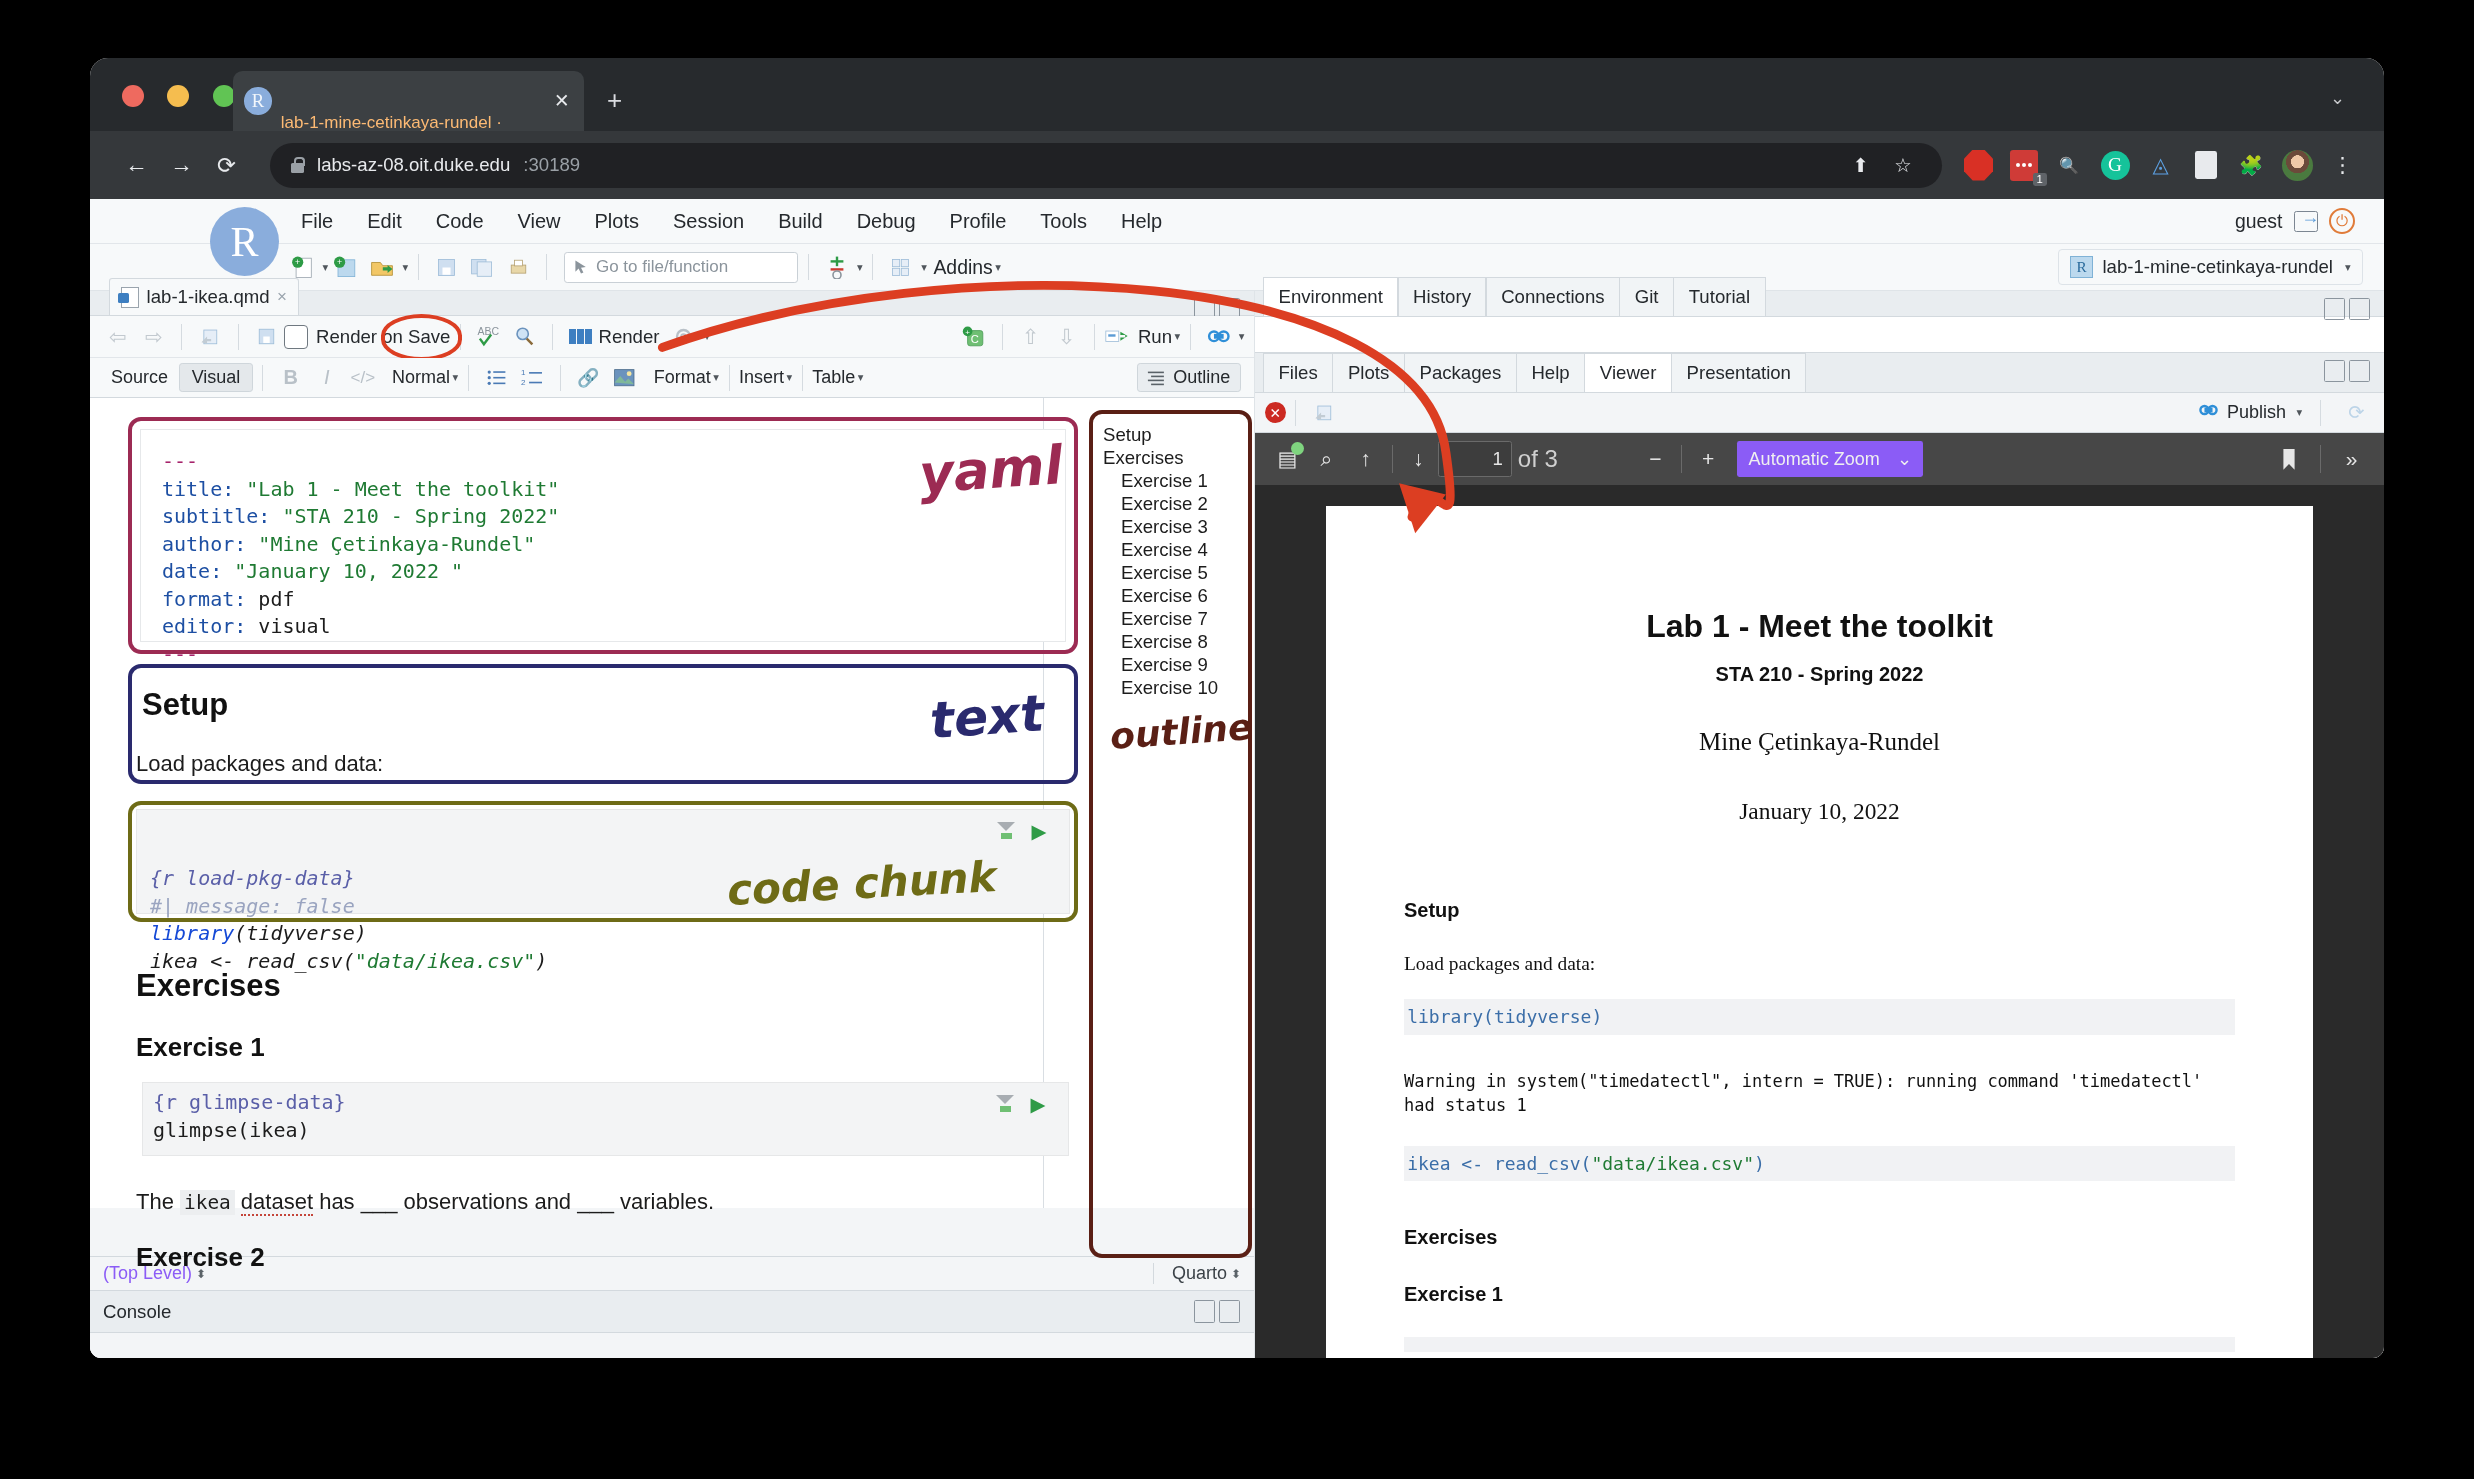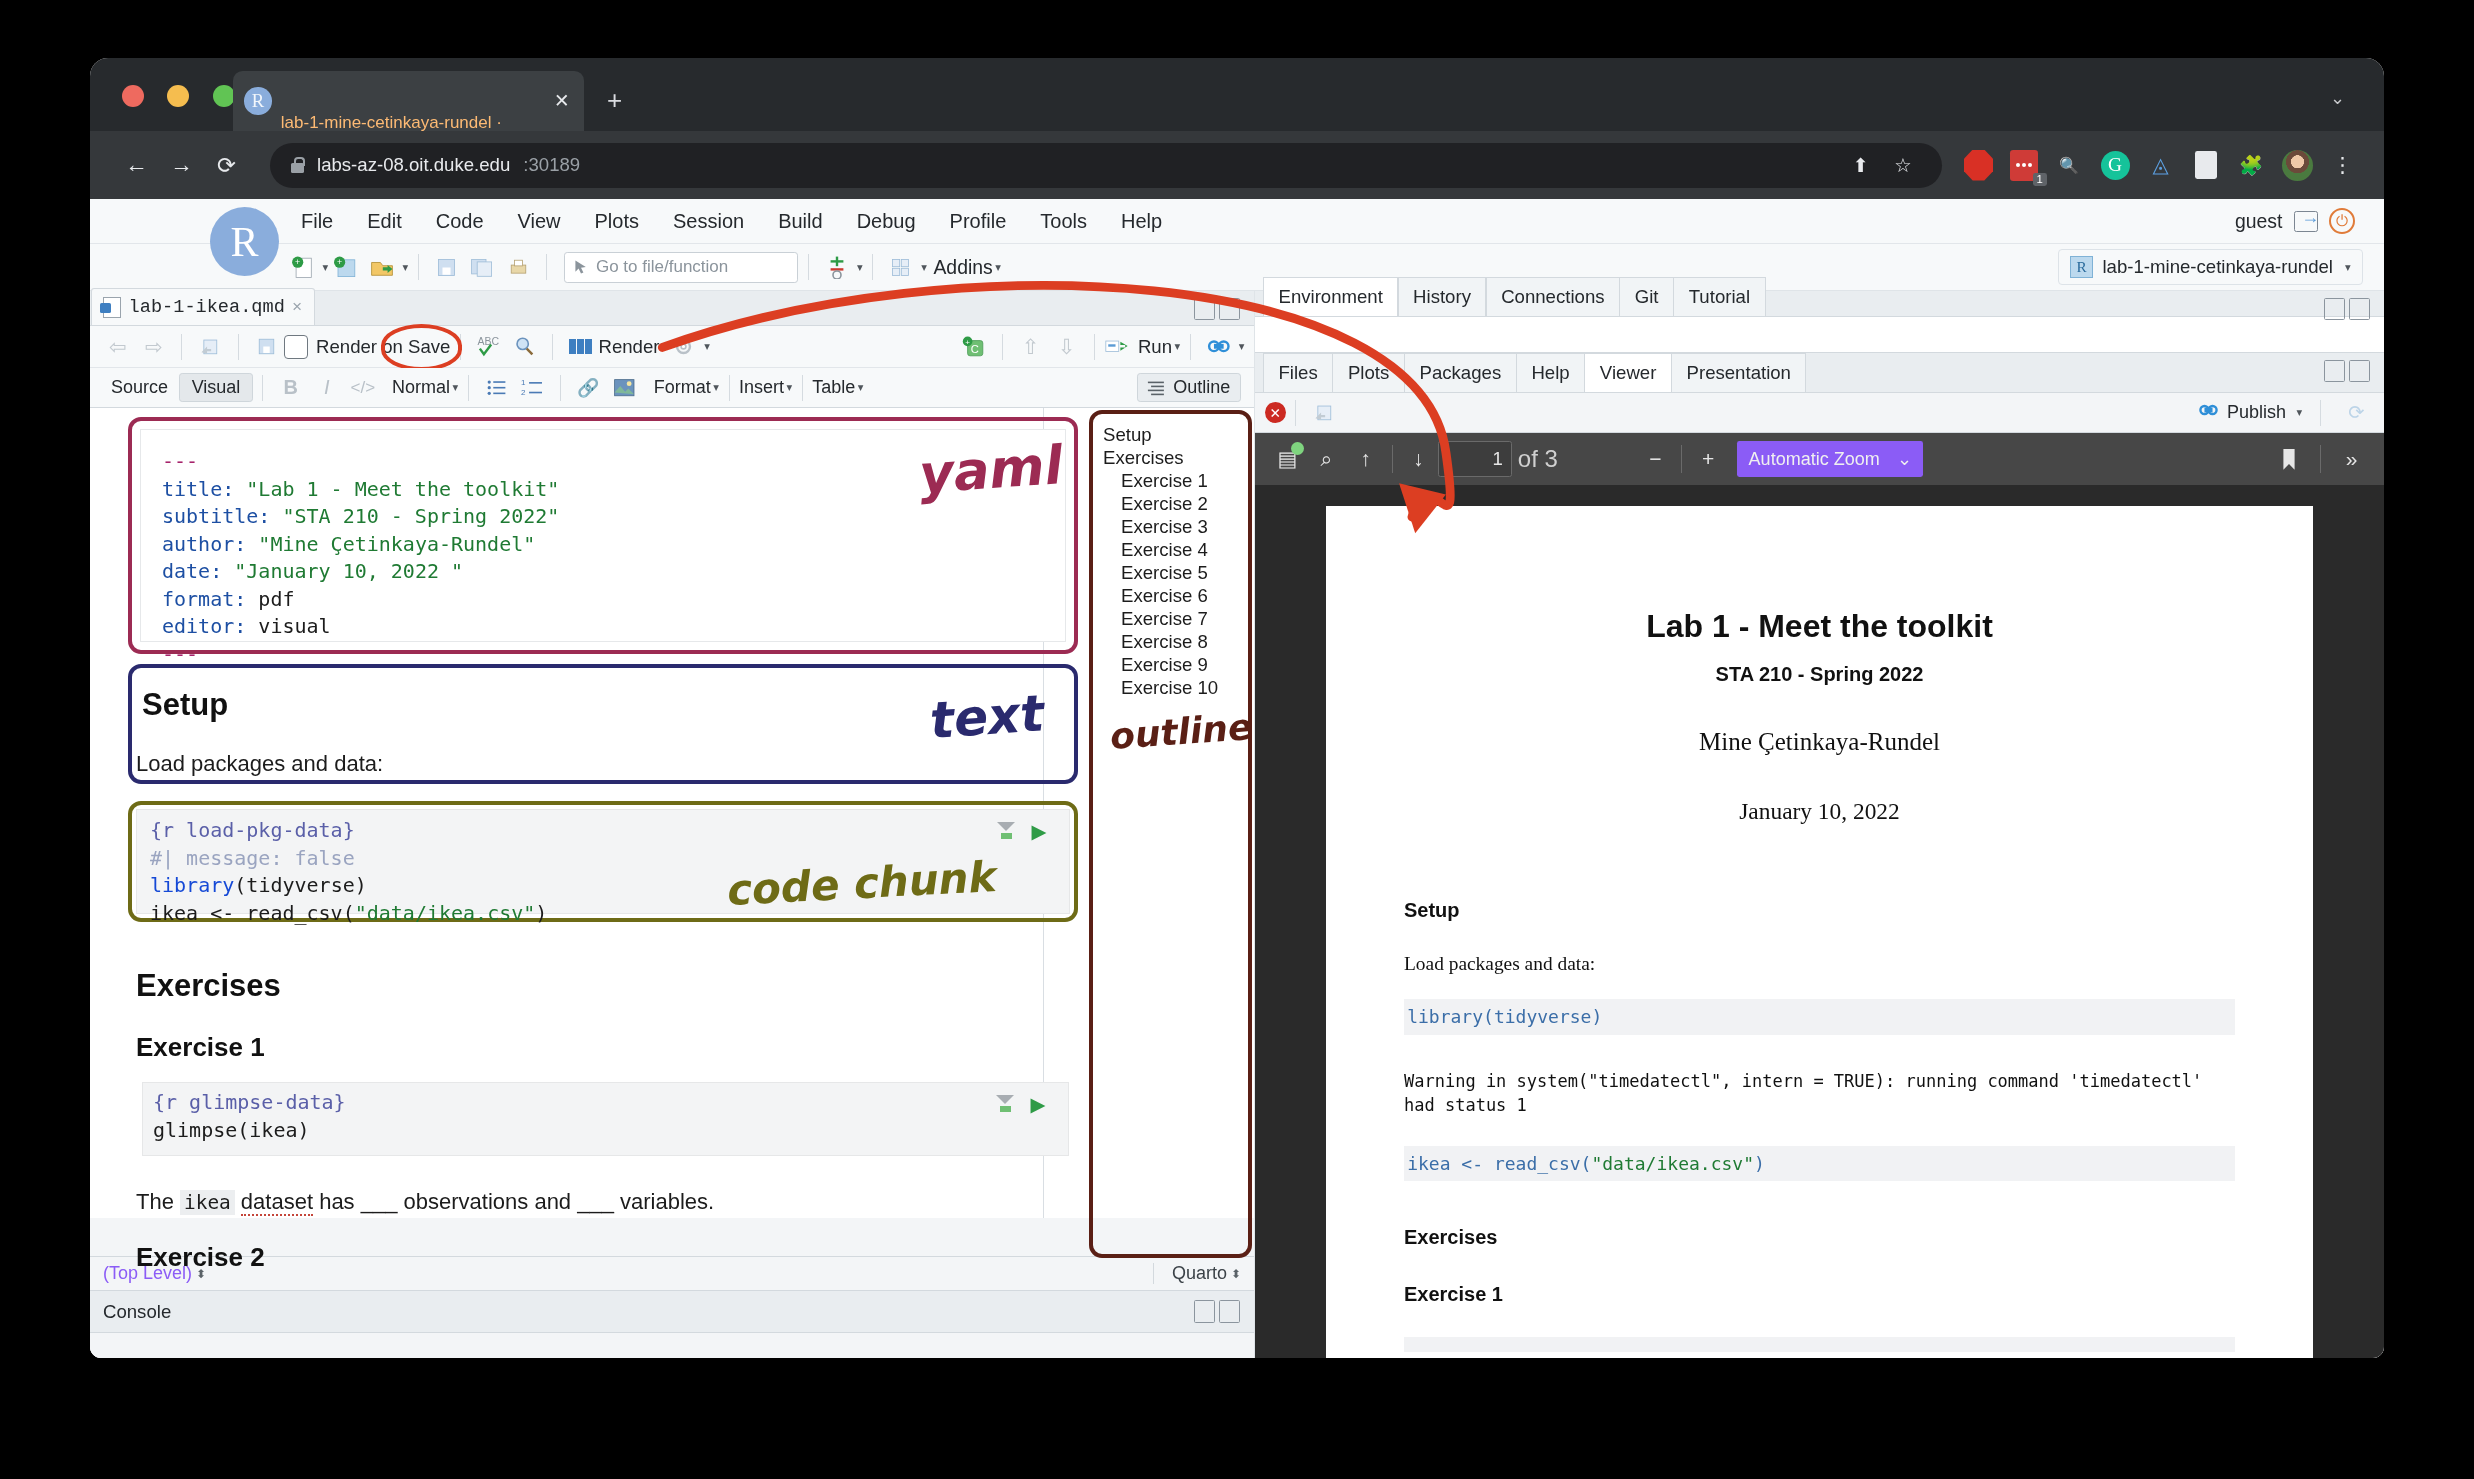--- a/index.html
+++ b/index.html
@@ -161,22 +161,22 @@
                display:flex; align-items:center; justify-content:center; }
   #proj-name { font-size: 18.6px; color: #25292d; }
 
   
   #rs-body { display: flex; height: 1068px; }
   #col-left { width: 1164px; height: 100%; position: relative; }
   #col-right { width: 1130px; height: 100%; position: relative; border-left: 0.8px solid #dfe4e8; }
 
   
   #src-tabbar {
-    height: 35px; background: #e9edf0; border-bottom: 0.8px solid #d3d9de;
-    display: flex; align-items: flex-end; padding-left: 1px; position: relative; font-family: Liberation Mono, monospace;
+    height: 25px; background: #e9edf0; border-bottom: 0.8px solid #d3d9de;
+    display: flex; align-items: flex-end; padding-left: 19px; position: relative;
   }
   #src-tab {
     height: 37px; background: #f7f9fa; border: 0.8px solid #d3d9de; border-bottom: none;
     border-radius: 3.2px 3.2px 0 0; display: flex; align-items: center; gap: 7.3px;
     padding: 0 11.3px;
   }
   #src-tab-icon { width: 18px; height: 21px; background: #ffffff; border: 0.8px solid #9aa4ad;
                   position: relative; }
   #src-tab-icon::after { content:""; position:absolute; left:-4.8px; top:5.7px; width:11.3px; height:9.7px;
                          background:#3e7fc1; border-radius:1.6px;}
@@ -259,21 +259,21 @@
   .y-str { color: #1f7a33; }
   .y-dash { color: #a6236b; }
   .y-plain { color: #1c1c1c; }
 
   #sec-setup { position: absolute; left: 142px; top: 687px; font-size: 31px;
                font-weight: bold; color: #111; }
   #par-load { position: absolute; left: 136px; top: 751px; font-size: 22px; color: #1c1c1c; }
 
   .chunk-bg { position: absolute; background: #f3f4f5; border: 0.8px solid #e6e7e8; }
   #chunk1-bg { left: 136px; top: 809px; width: 934px; height: 105px; }
-  #chunk1-code { position: absolute; left: 150px; top: 817px; }
+  #chunk1-code { position: absolute; left: 150px; top: 865px; font-style: italic; }
   .c-head { color: #5a5fa8; }
   .c-comment { color: #9aa4c0; }
   .c-fn { color: #1549d6; }
   .c-str { color: #1f7a33; }
   .c-plain { color: #1c1c1c; }
   .chunk-ctrls { position: absolute; right: 22.6px; top: 9.7px; display: flex; gap: 16px;
                  align-items: center; }
   .gear-sm { width: 18px; height: 18px; position: relative; }
   .gear-sm::before { content:""; position:absolute; left:0; top:0; border-left:9px solid transparent;
                      border-right:9px solid transparent; border-top:9px solid #a8adb2; }

